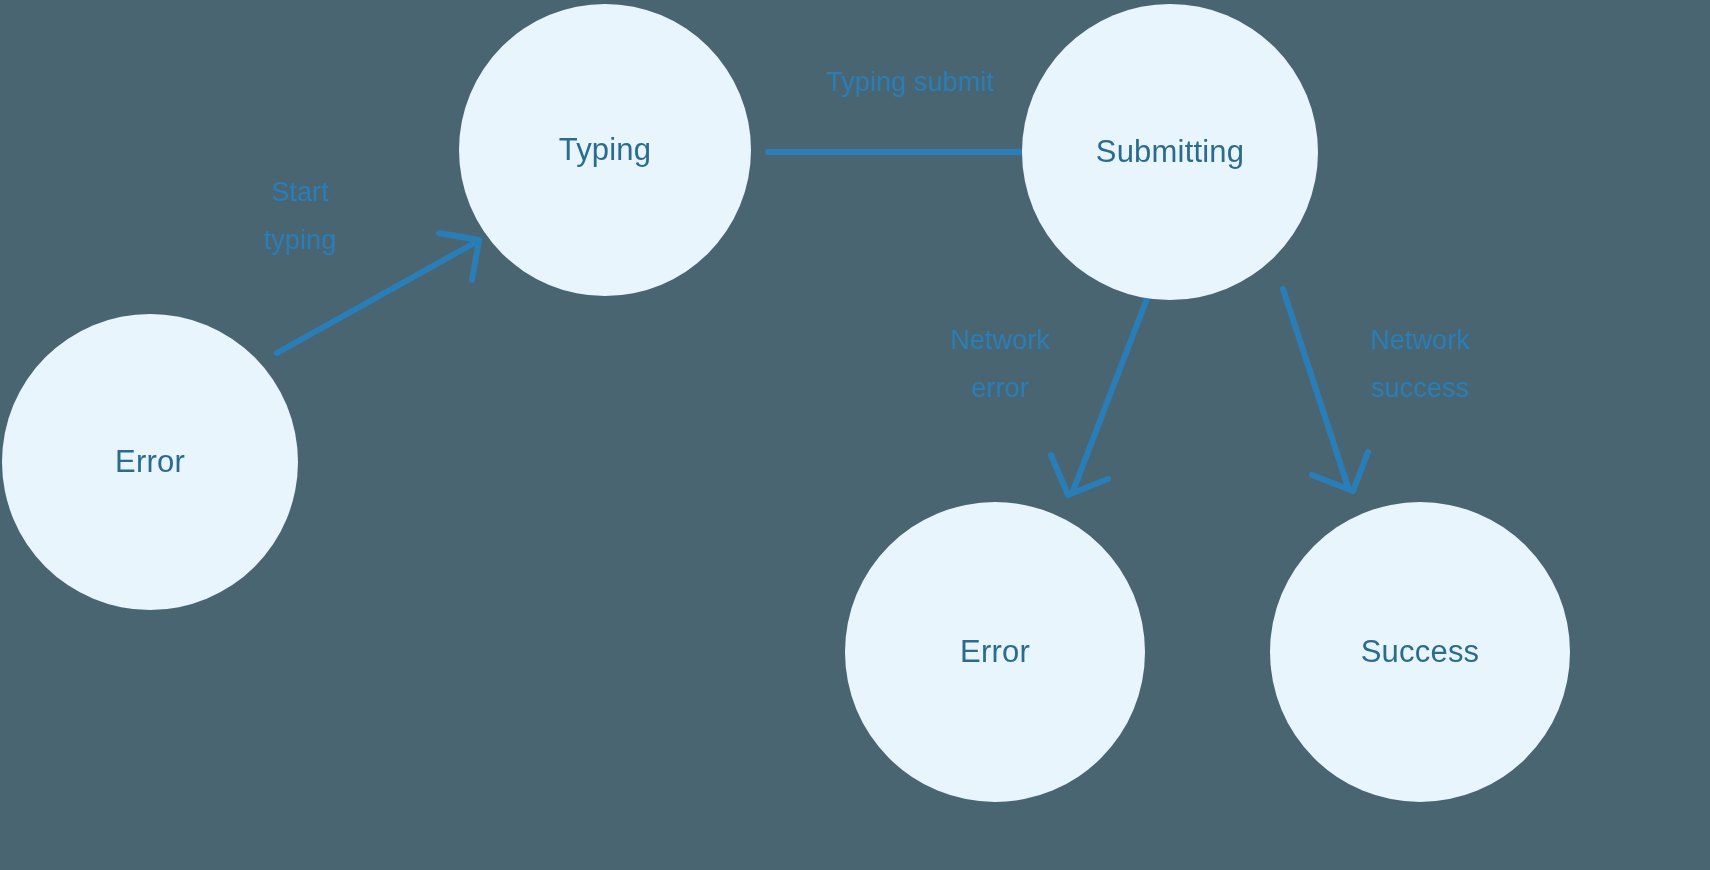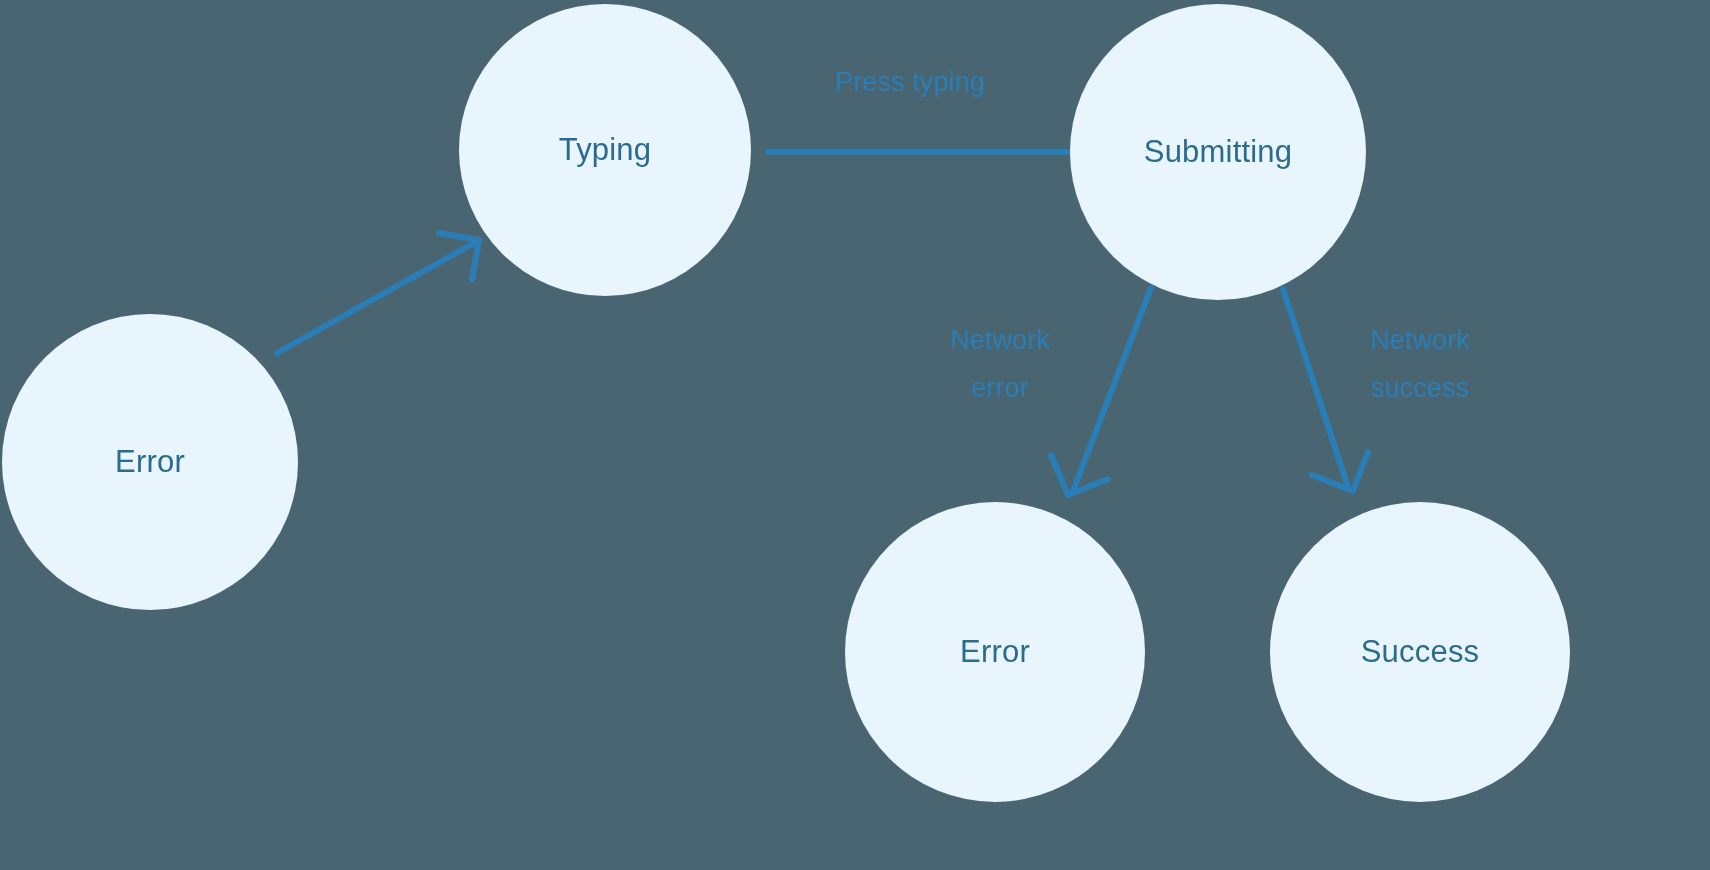--- a/index.html
+++ b/index.html
@@ -84,34 +84,36 @@
   </svg>
 
   <div class="state-node" style="left:2px; top:314px; width:296px; height:296px;">
     <span class="state-label">Error</span>
   </div>
 
   <div class="state-node" style="left:459px; top:4px; width:292px; height:292px;">
     <span class="state-label">Typing</span>
   </div>
 
-  <div class="state-node" style="left:1070px; top:4px; width:296px; height:296px;">
+  <div class="state-node" style="left:1022px; top:4px; width:296px; height:296px;">
     <span class="state-label">Submitting</span>
   </div>
 
   <div class="state-node" style="left:845px; top:502px; width:300px; height:300px;">
     <span class="state-label">Error</span>
   </div>
 
   <div class="state-node" style="left:1270px; top:502px; width:300px; height:300px;">
     <span class="state-label">Success</span>
   </div>
 
+  <div class="edge-label" style="left:200px; top:168px; width:200px;">Start
+typing</div>
 
-  <div class="edge-label" style="left:760px; top:58px; width:300px;">Press typing</div>
+  <div class="edge-label" style="left:760px; top:58px; width:300px;">Typing submit</div>
 
   <div class="edge-label" style="left:900px; top:316px; width:200px;">Network
 error</div>
 
   <div class="edge-label" style="left:1320px; top:316px; width:200px;">Network
 success</div>
 
 </div>
 
 </body></html>

